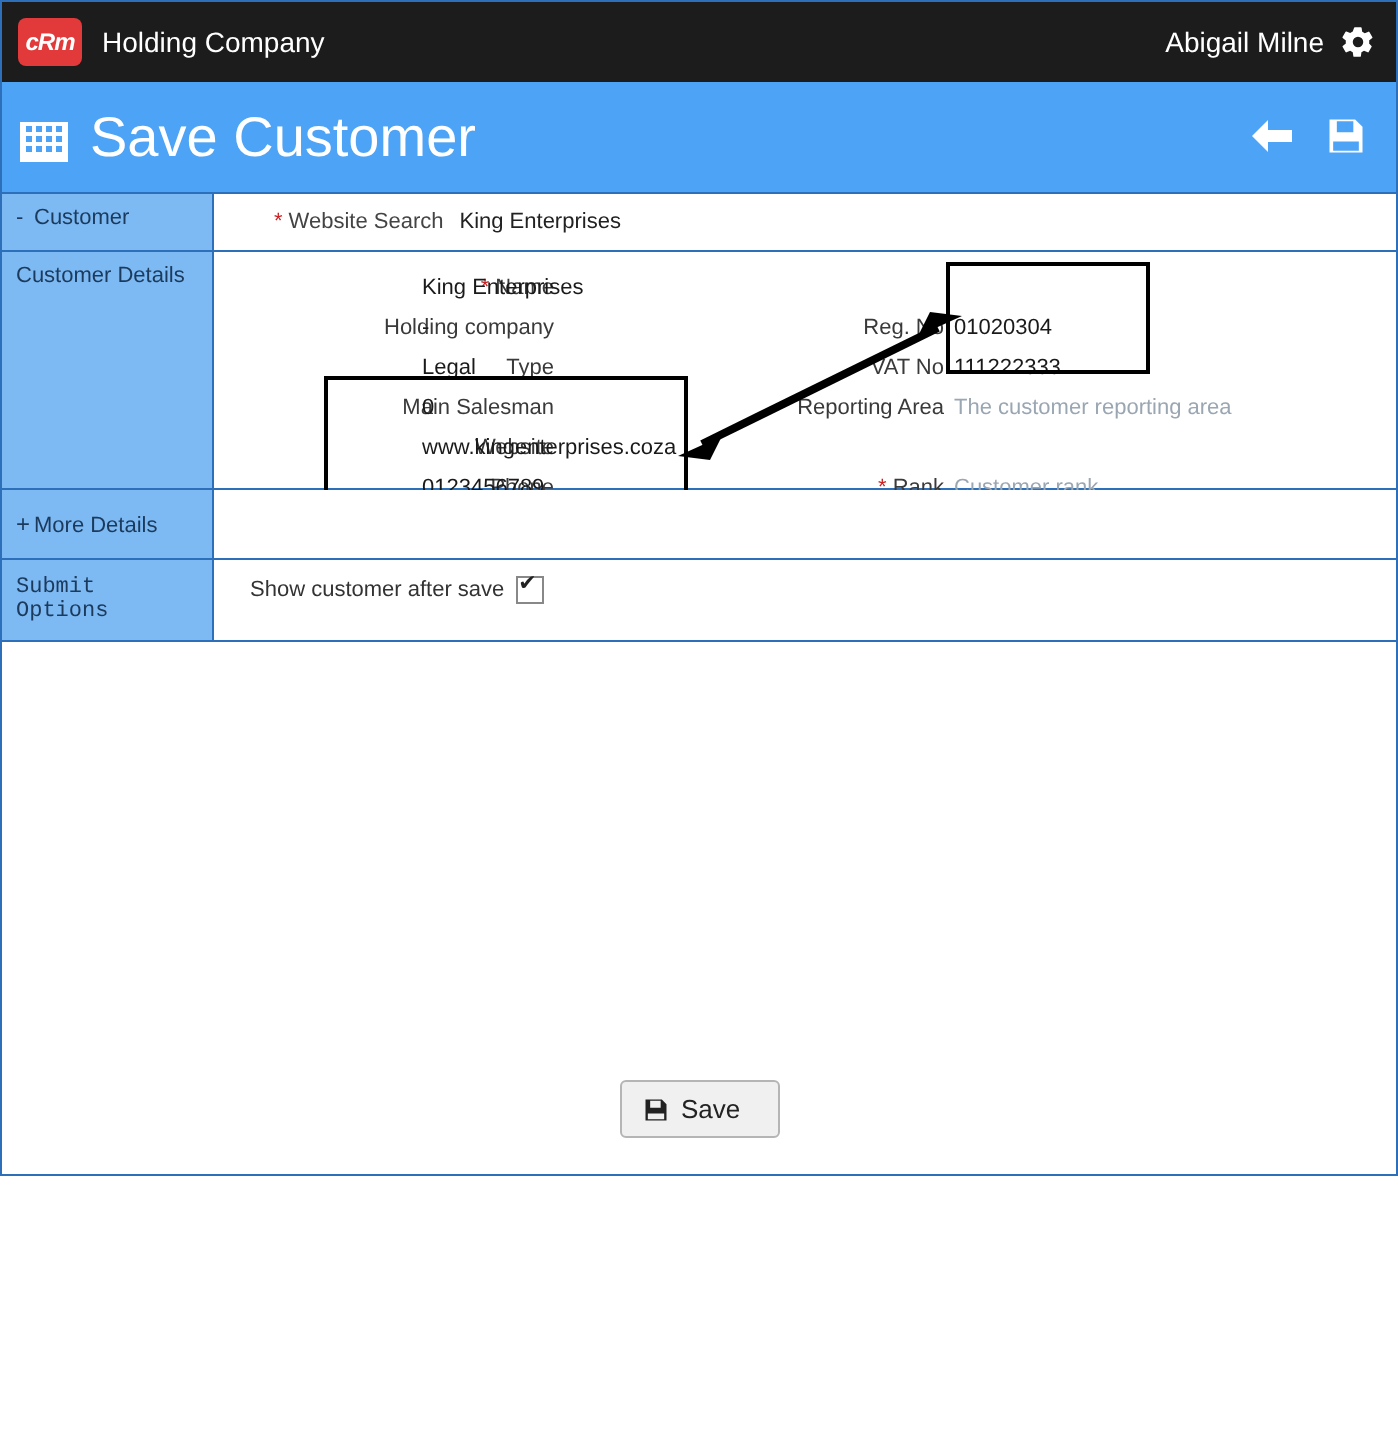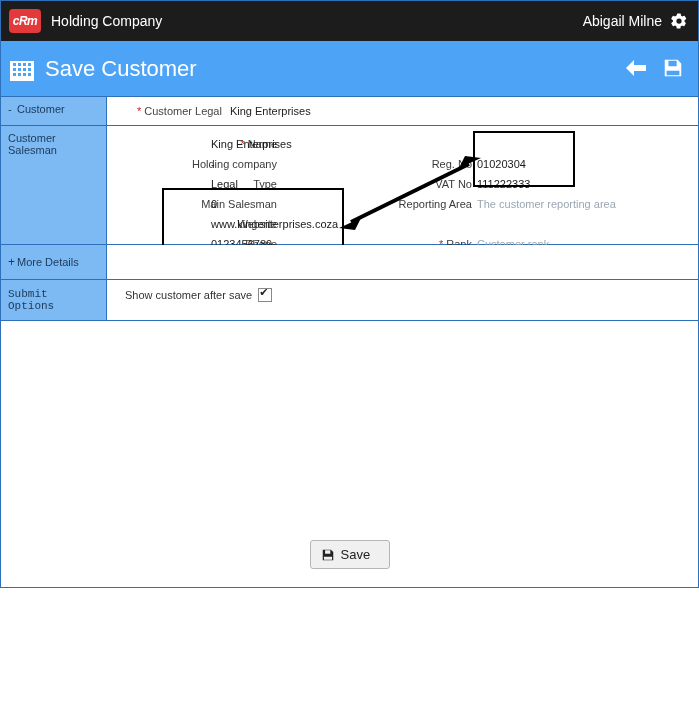--- a/index.html
+++ b/index.html
@@ -81,21 +81,21 @@
     color: #ffffff;
     border-bottom: 1px solid #2d6fb8;
   }
   .page-icon {
     width: 26px;
     height: 28px;
     margin-right: 10px;
     flex: none;
   }
   .page-title {
-    font-size: 22px;
+    font-size: 28px;
     color: #ffffff;
   }
   .header-actions {
     margin-left: auto;
     display: flex;
     align-items: center;
     gap: 14px;
   }
   .icon-btn {
     width: 24px;
@@ -305,29 +305,29 @@
     </div>
   </div>
 
   <div class="section-row">
     <div class="section-label">
       <span class="toggle">-</span><span>Customer</span>
     </div>
     <div class="section-body">
       <div class="cs-row">
         <span class="req" style="margin-left:30px;">*</span>
-        <span class="field-label">Customer Legal</span>
+        <span class="field-label">Website Search</span>
         <span class="field-value" style="margin-left:8px;">King Enterprises</span>
       </div>
     </div>
   </div>
 
   <div class="section-row">
     <div class="section-label">
-      <span>Customer Salesman</span>
+      <span>Customer Details</span>
     </div>
     <div class="section-body details">
 
       <div class="fld lbl" style="left:60px; top:12px; width:110px;">
         <span class="req">*</span><span>Name</span>
       </div>
       <div class="fld val" style="left:104px; top:12px;">King Enterprises</div>
 
       <div class="fld lbl" style="left:38px; top:32px; width:132px;">Holding company</div>
       <div class="fld val" style="left:104px; top:32px;">-</div>

